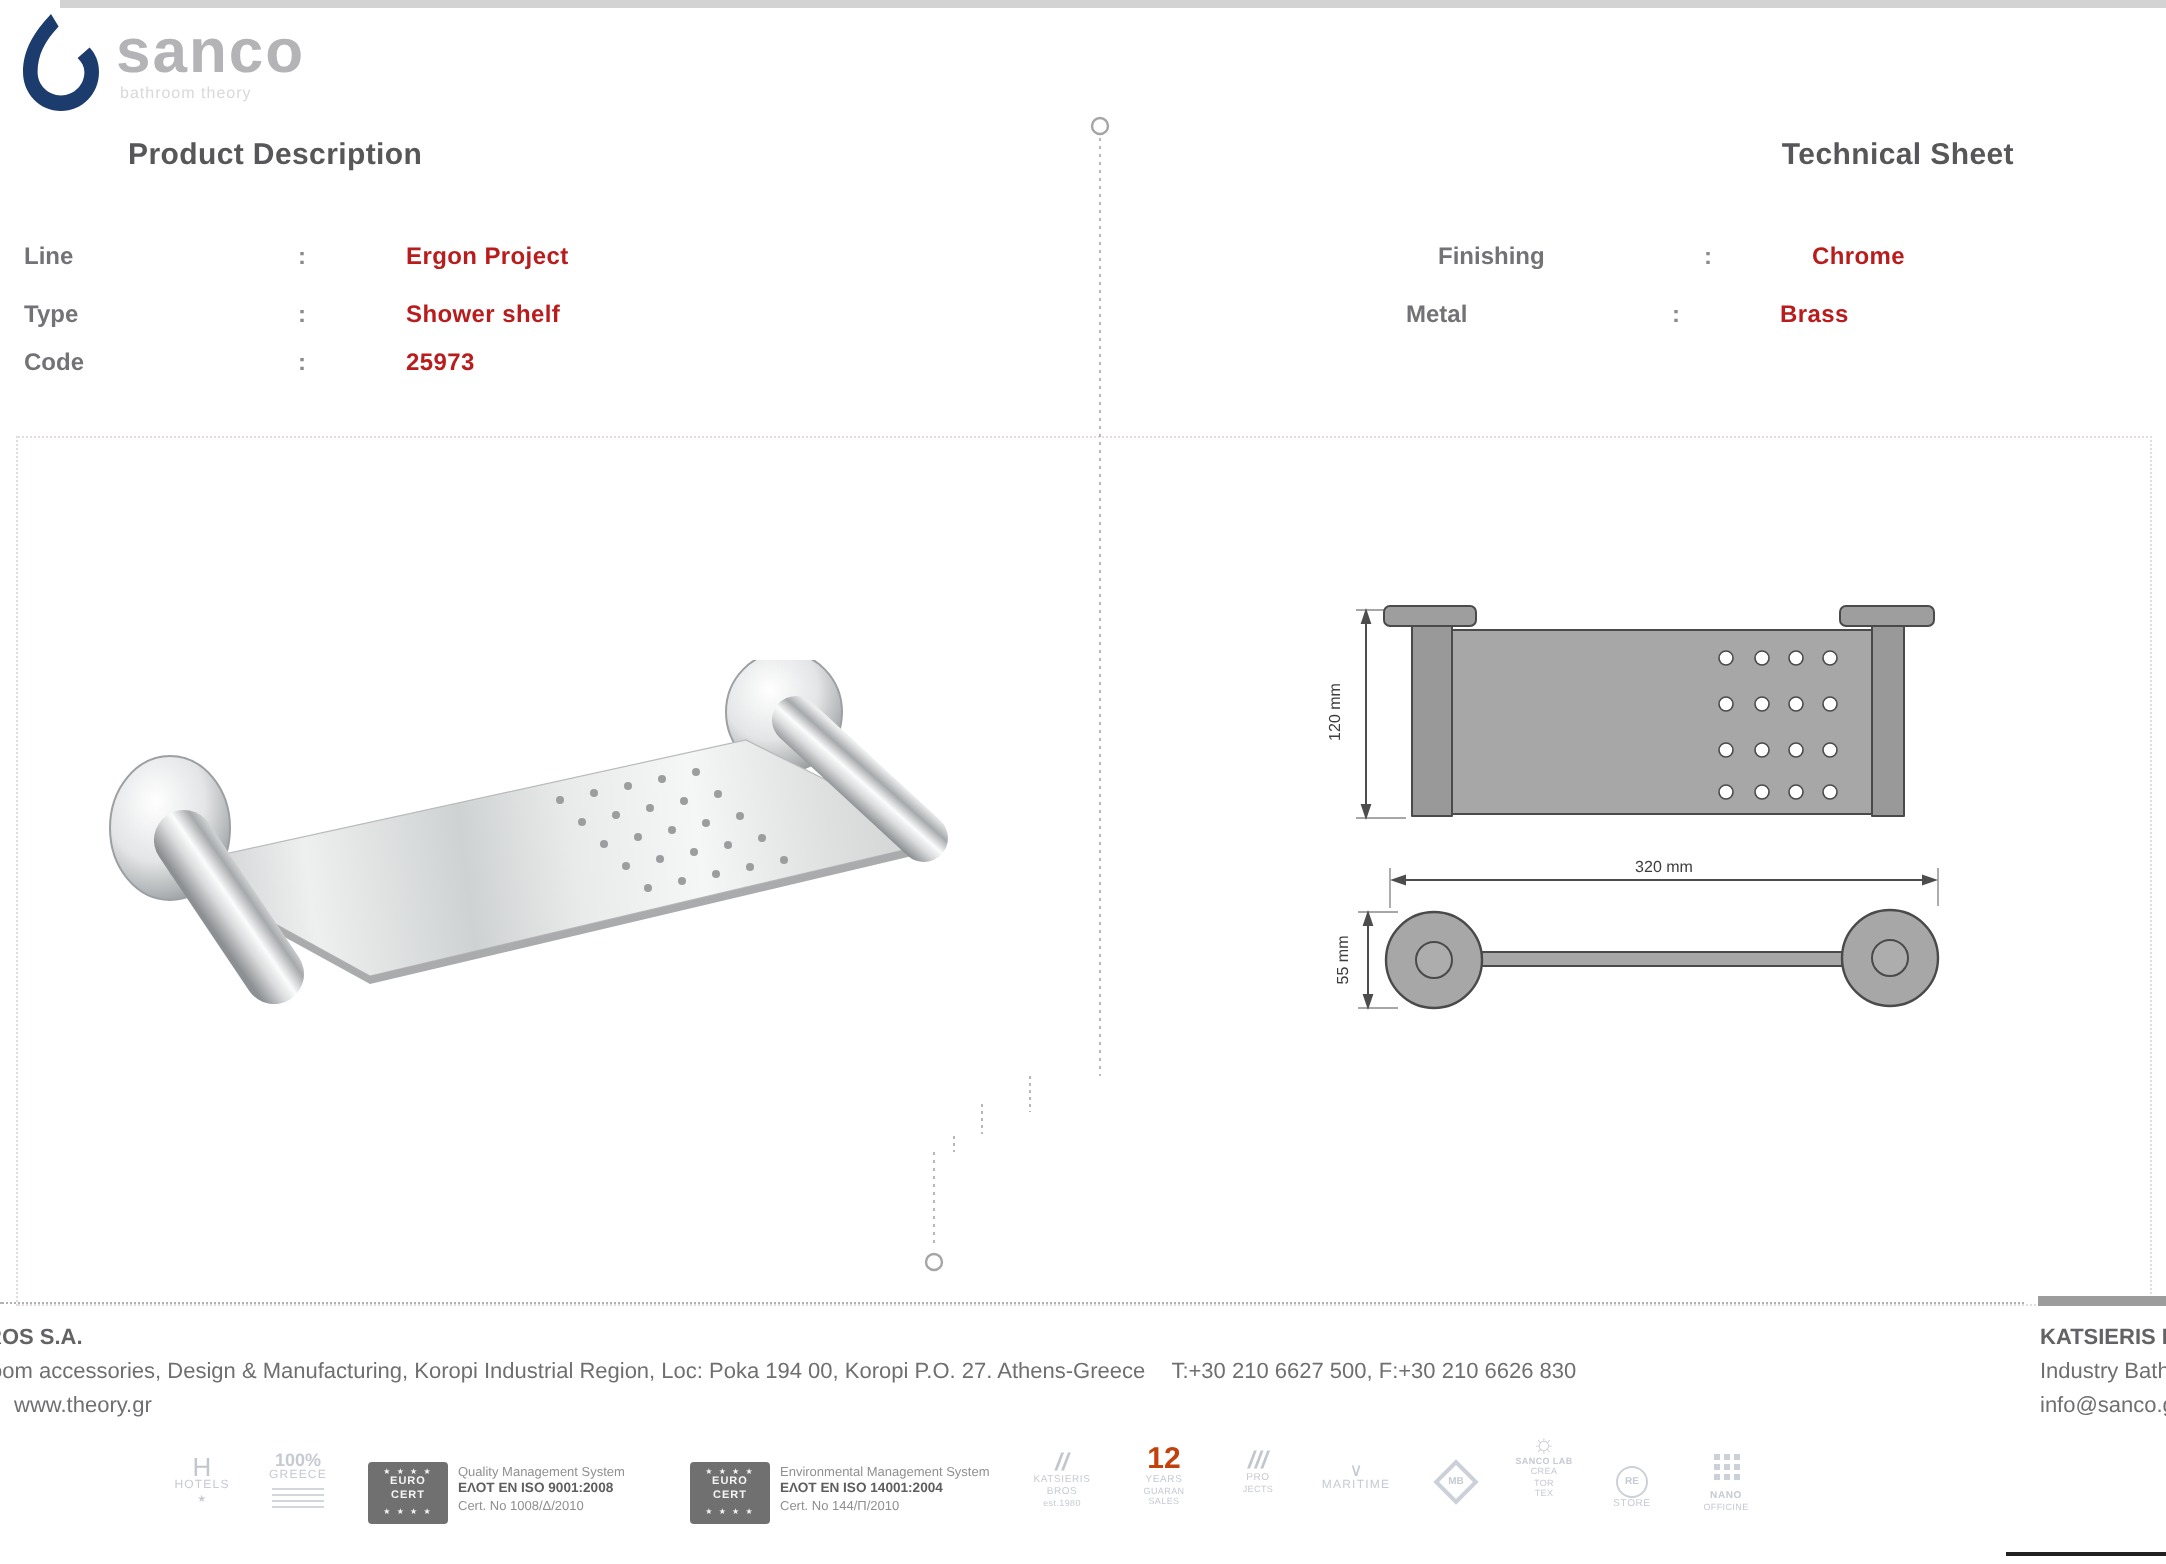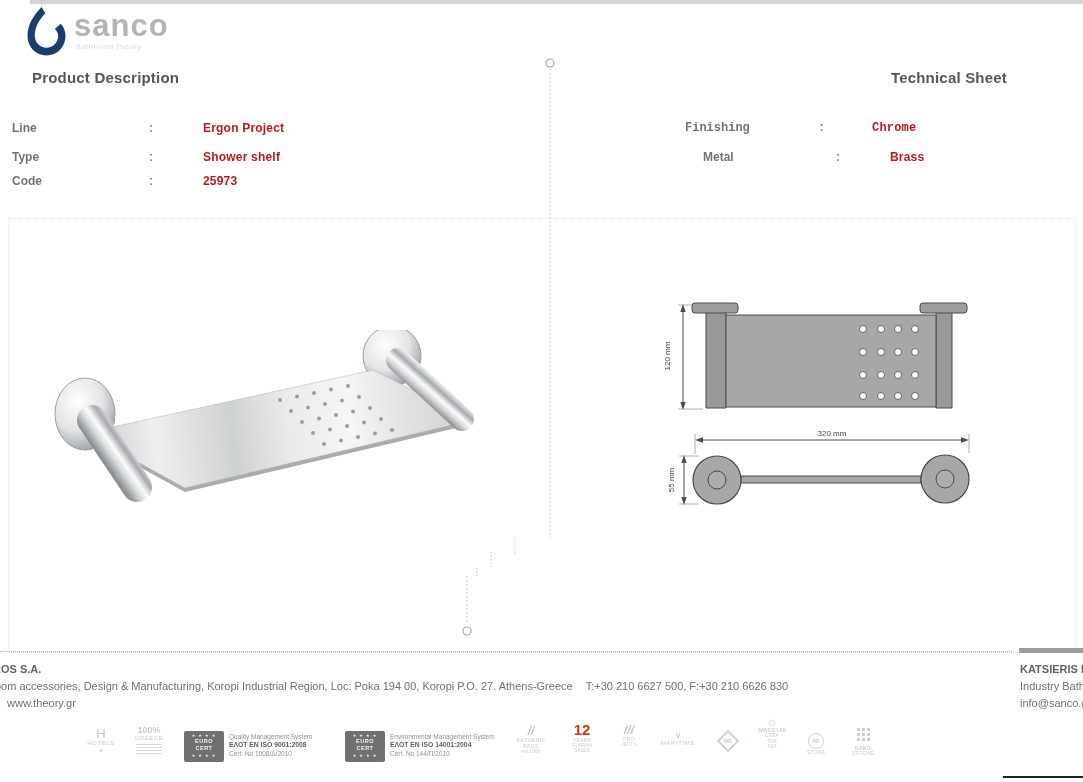--- a/index.html
+++ b/index.html
@@ -2,27 +2,27 @@
 <html><head>
 <meta charset="utf-8">
 <style>
   html,body{margin:0;padding:0;background:#fff;}
   .page{position:relative;width:1083px;height:782px;background:#ffffff;
         font-family:"Liberation Sans",sans-serif;overflow:hidden;}
   .abs{position:absolute;}
   
   .top-strip{position:absolute;left:30px;top:0;width:1053px;height:4px;background:#d3d3d3;}
   
-  .logo{position:absolute;left:24px;top:6px;display:flex;align-items:flex-start;}
+  .logo{position:absolute;left:8px;top:6px;display:flex;align-items:flex-start;}
   .logo-text{margin-left:6px;}
   .brand-name{font-size:31px;font-weight:bold;color:#b4b4b6;letter-spacing:1px;line-height:1;margin-top:4px;}
   .brand-tagline{font-size:8px;color:#d9d9db;letter-spacing:.5px;margin-top:1px;margin-left:2px;}
   
   .heading{position:absolute;font-size:15px;font-weight:bold;color:#57575a;letter-spacing:.2px;margin:0;}
-  .heading-left{left:32px;top:69px;}
+  .heading-left{left:64px;top:69px;}
   .heading-right{right:76px;top:69px;}
   
   .field{position:absolute;display:flex;font-size:12px;font-weight:bold;color:#737377;gap:40px;}
   .field .lab{width:97px;}
   .field .col{width:14px;color:#8b8b8f;}
   .field .val{color:#b91c1c;letter-spacing:.2px;white-space:nowrap;}
   .field-r .lab{width:93px;}
   
   .content-frame{position:absolute;left:8px;top:218px;width:1066px;height:433px;
                  border:1px dotted #e4dce0;}
@@ -85,21 +85,21 @@
     <span class="lab">Type</span>
     <span class="col">:</span>
     <span class="val">Shower shelf</span>
   </div>
   <div class="field" style="left:12px;top:174px;">
     <span class="lab">Code</span>
     <span class="col">:</span>
     <span class="val">25973</span>
   </div>
 
-  <div class="field field-r" style="left:685px;top:121px;font-family:Liberation Mono, monospace;">
+  <div class="field field-r" style="left:719px;top:121px;">
     <span class="lab">Finishing</span>
     <span class="col">:</span>
     <span class="val">Chrome</span>
   </div>
   <div class="field field-r" style="left:703px;top:150px;">
     <span class="lab">Metal</span>
     <span class="col">:</span>
     <span class="val">Brass</span>
   </div>
 

